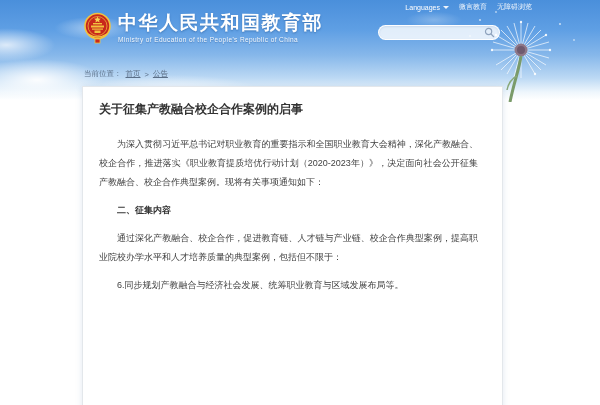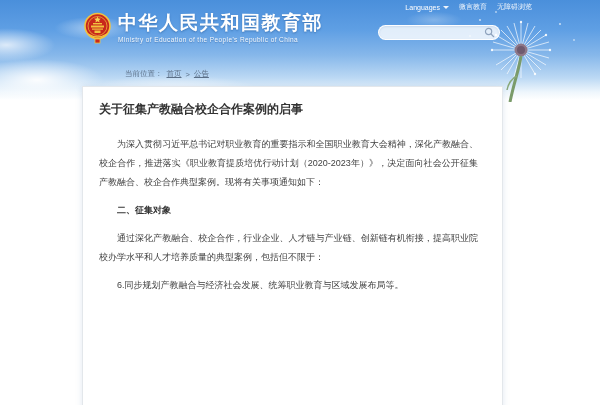--- a/index.html
+++ b/index.html
@@ -55,21 +55,21 @@
     box-shadow:inset 0 1px 2px rgba(90,130,180,.18);
   }
   .search input{
     flex:1;border:none;outline:none;background:transparent;font-size:8px;color:#456;
     font-family:inherit;min-width:0;
   }
   .search svg{flex:0 0 auto;}
   
   .breadcrumb{
     position:absolute;left:84px;top:69px;font-size:7.5px;color:#5b6f87;
-    display:flex;gap:4px;align-items:flex-end;margin-left:41px;
+    display:flex;gap:4px;align-items:flex-end;
   }
   .breadcrumb .bc-link{cursor:pointer;text-decoration:underline;}
   
   .card{
     position:absolute;left:82px;top:86px;width:421px;height:340px;
     background:#ffffff;border:1px solid #e3e7eb;box-sizing:border-box;
     box-shadow:0 1px 6px rgba(120,150,190,.22);
     padding:14px 16px 10px 16px;
   }
   .doc-title{
@@ -175,19 +175,19 @@
     <span>当前位置：</span>
     <span class="bc-link">首页</span>
     <span>&gt;</span>
     <span class="bc-link">公告</span>
   </div>
 
   <div class="card">
     <h1 class="doc-title">关于征集产教融合校企合作案例的启事</h1>
     <div class="doc-body">
         <p class="para">为深入贯彻习近平总书记对职业教育的重要指示和全国职业教育大会精神，深化产教融合、校企合作，推进落实《职业教育提质培优行动计划（2020-2023年）》，决定面向社会公开征集产教融合、校企合作典型案例。现将有关事项通知如下：</p>
-        <p class="sec-heading">二、征集对象</p>
-        <p class="para">通过深化产教融合、校企合作，行业企业、人才链与产业链、创新链有机衔接，提高职业院校办学水平和人才培养质量的典型案例，包括但不限于：</p>
+        <p class="sec-heading">二、征集内容</p>
+        <p class="para">通过深化产教融合、校企合作，促进教育链、人才链与产业链、校企合作典型案例，提高职业院校办学水平和人才培养质量的典型案例，包括但不限于：</p>
         <p class="para">6.同步规划产教融合与经济社会发展、统筹职业教育与区域发展布局等。</p>
       </div>
   </div>
 
 </div>
 
 </body></html>

